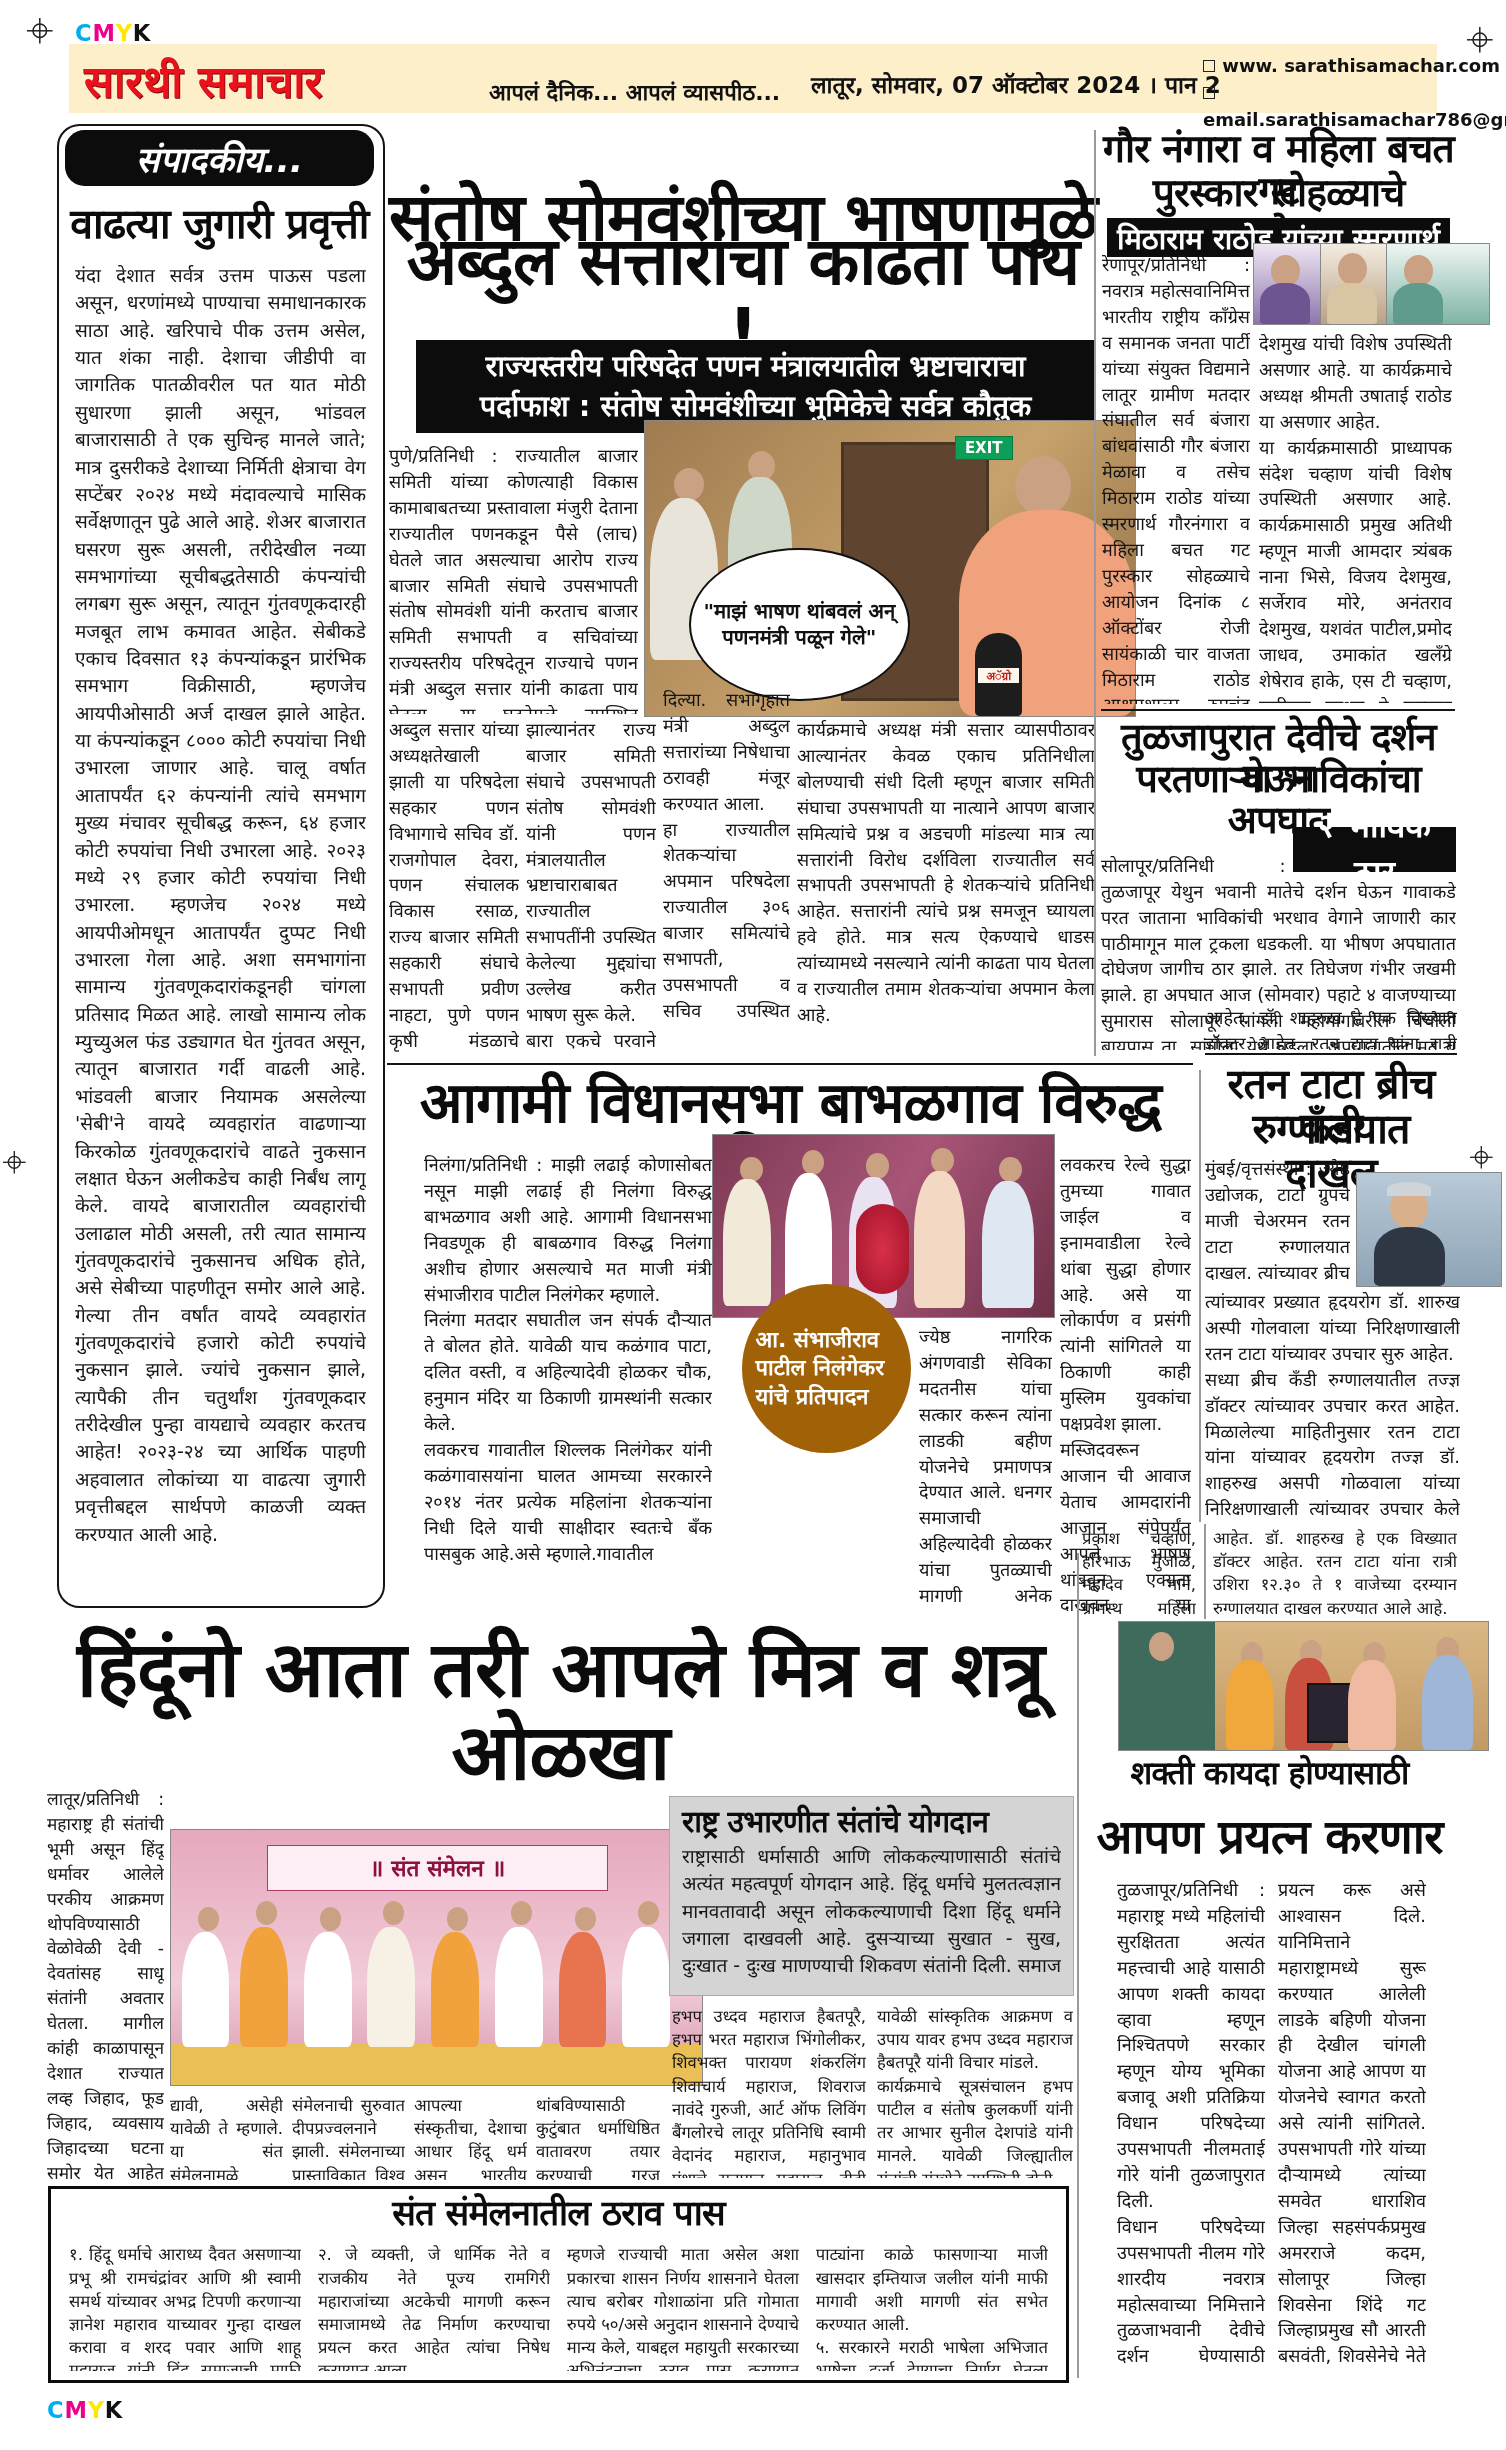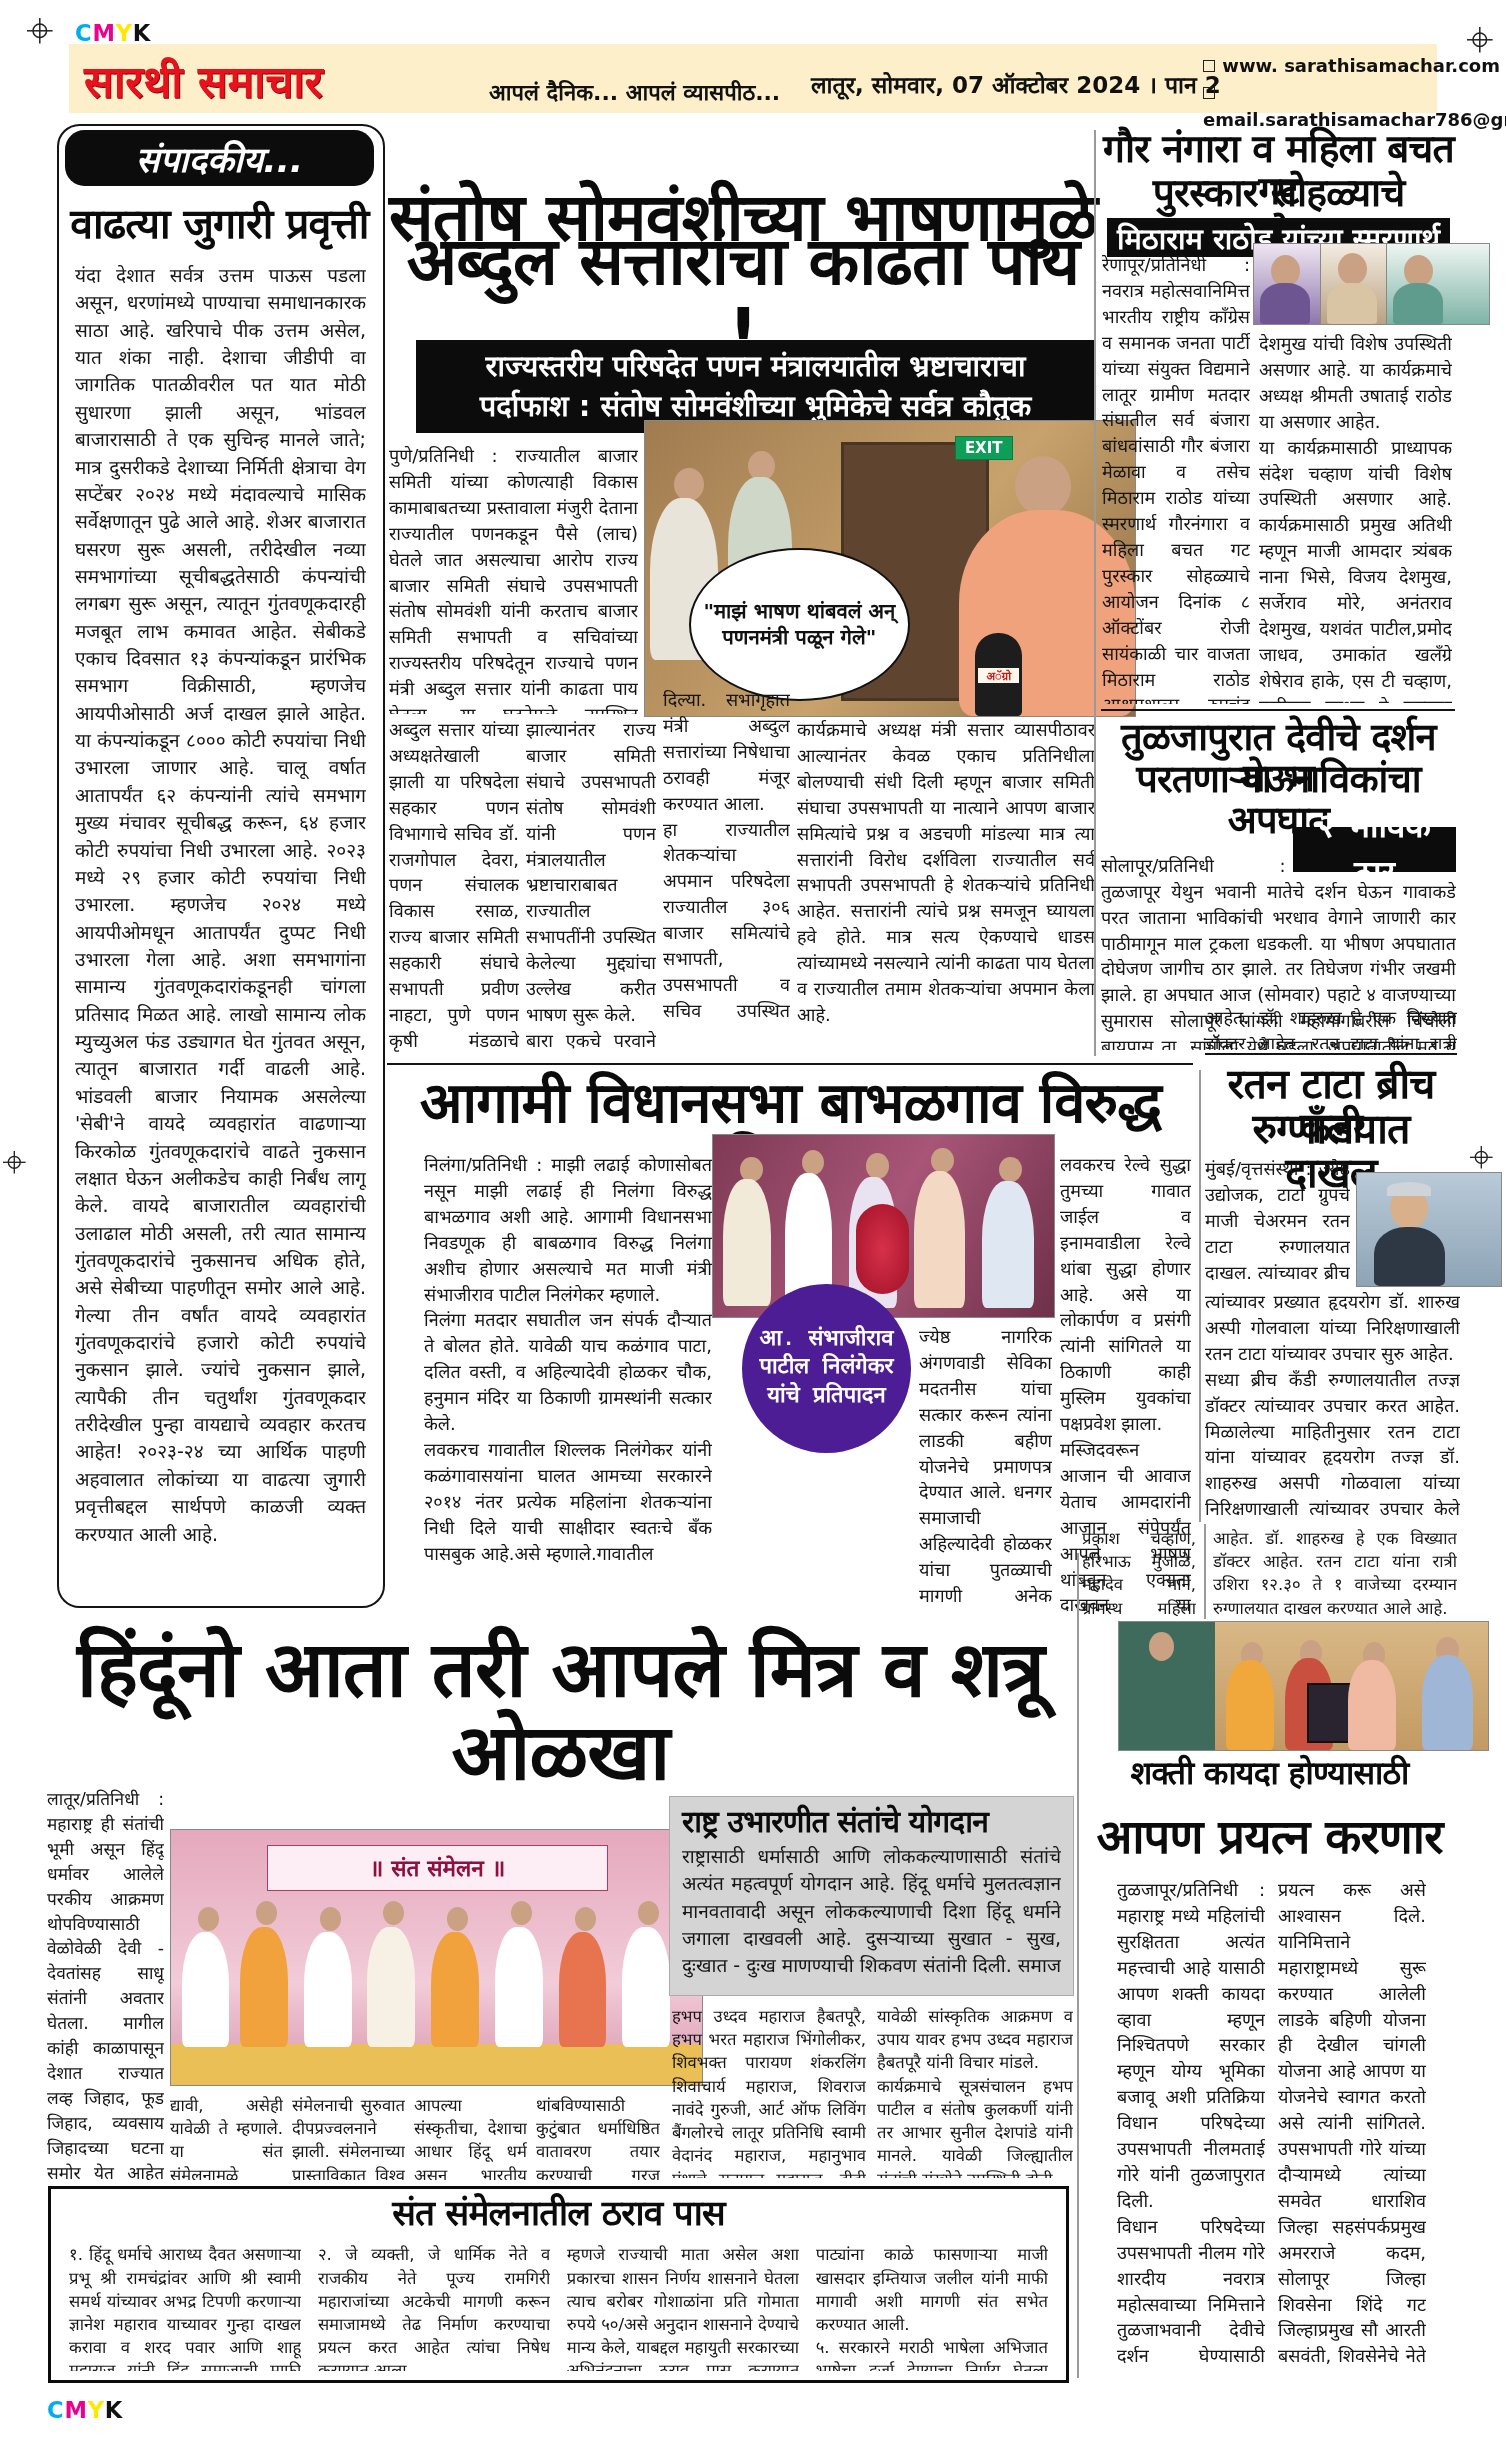--- a/index.html
+++ b/index.html
@@ -20,22 +20,22 @@
   .contact-line .sq{display:inline-block;width:9.8px;height:9.8px;border:1.5px solid #222;margin-right:7.5px;}
   .photo{overflow:hidden;border:0.8px solid #888;padding-left:40px;}
   .fig-head{position:absolute;border-radius:50%;background:#caa183;}
   .fig-torso{position:absolute;border-radius:45% 45% 8% 8%;}
   .cmyk span:nth-child(1){color:#00aeef}.cmyk span:nth-child(2){color:#ec008c}
   .cmyk span:nth-child(3){color:#ffe800}.cmyk span:nth-child(4){color:#111}
   .cmyk{font-weight:700;font-size:22.6px;letter-spacing:0.8px;}
   .regmark svg{display:block;}
   .graybox{background:#d4d4d4;border:0.8px solid #aaa;}
   .resbox{border:3.8px solid #0c0c0c;}
-  .circle-note{background:#4c1d95;color:#fff;border-radius:50%;display:flex;align-items:center;
-               justify-content:center;text-align:center;font-weight:700;font-family:Liberation Mono, monospace;}
+  .circle-note{background:#a16207;color:#fff;border-radius:50%;display:flex;align-items:center;
+               justify-content:center;text-align:left;font-weight:700;}
 </style>
 </head>
 <body>
 
 <div id="page">
 
   <div class="abs regmark" style="left:27px;top:18px;">
     <svg width="25.6" height="25.6" viewBox="0 0 34 34">
         <circle cx="17" cy="17" r="9" fill="none" stroke="#222" stroke-width="2"></circle>
         <line x1="17" y1="0" x2="17" y2="34" stroke="#222" stroke-width="2"></line>

